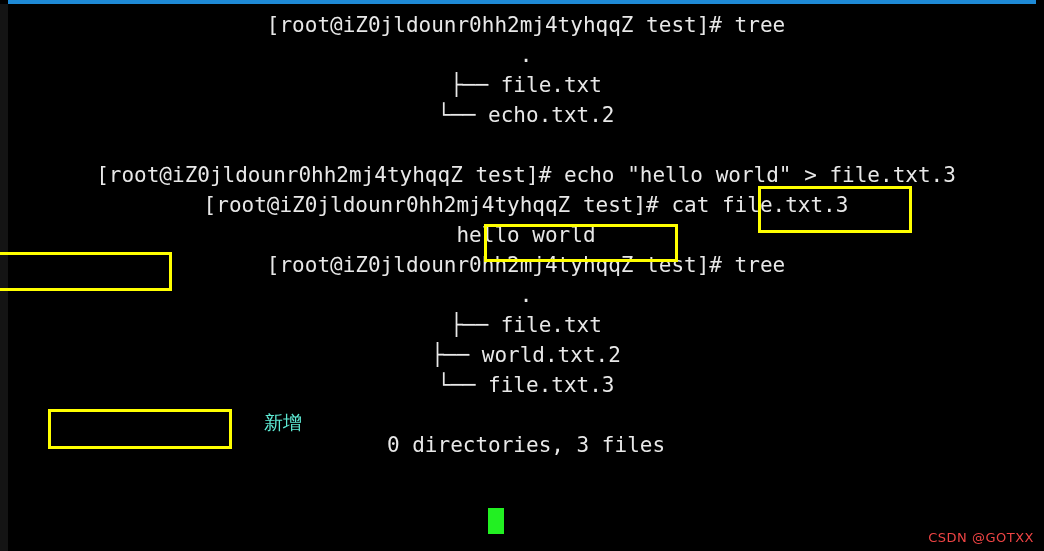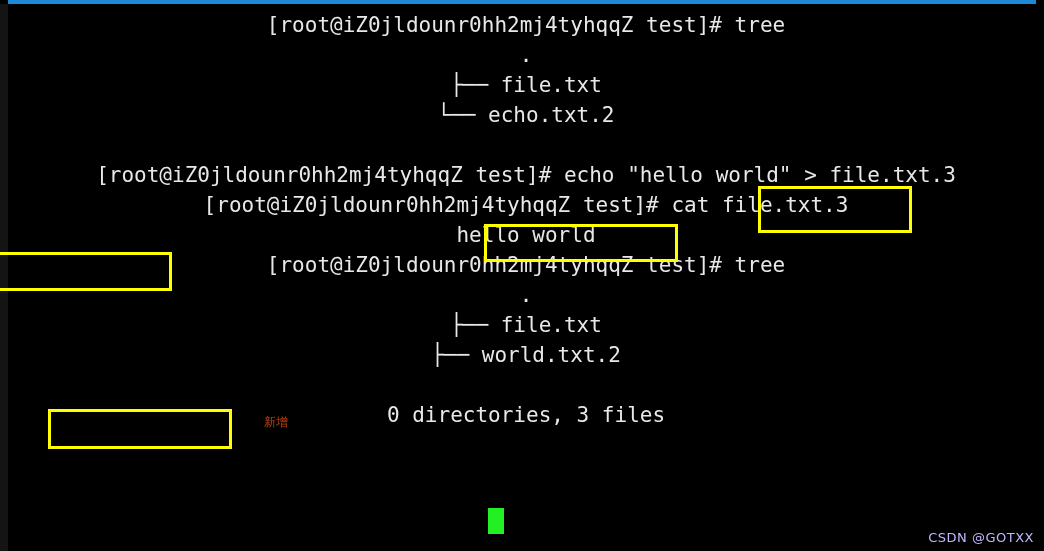--- a/index.html
+++ b/index.html
@@ -59,37 +59,37 @@
   
   .hl {
     position: absolute;
     border: 3px solid #ffff00;
     box-sizing: border-box;
     pointer-events: none;
   }
   
   .anno {
     position: absolute;
-    color: #c2410c;
+    color: #5eead4;
     font-family: "DejaVu Sans", "Liberation Sans", sans-serif;
-    font-size: 12px;
+    font-size: 19px;
     line-height: 20px;
     white-space: pre;
   }
   
   #cursor {
     position: absolute;
     background: #22f022;
   }
   
   #watermark {
     position: absolute;
     right: 10px;
     bottom: 6px;
-    color: #c4b5fd;
+    color: #ef4444;
     font-family: "DejaVu Sans", "Liberation Sans", sans-serif;
     font-size: 13px;
     letter-spacing: 0.5px;
     white-space: pre;
   }
 </style>
 </head>
 <body>
 
 <div id="screen">
@@ -103,20 +103,21 @@
     <div class="line">├── file.txt</div>
     <div class="line">└── echo.txt.2</div>
     <div class="line blank"></div>
     <div class="line">[root@iZ0jldounr0hh2mj4tyhqqZ test]# echo "hello world" &gt; file.txt.3</div>
     <div class="line">[root@iZ0jldounr0hh2mj4tyhqqZ test]# cat file.txt.3</div>
     <div class="line">hello world</div>
     <div class="line">[root@iZ0jldounr0hh2mj4tyhqqZ test]# tree</div>
     <div class="line">.</div>
     <div class="line">├── file.txt</div>
     <div class="line">├── world.txt.2</div>
+    <div class="line">└── file.txt.3</div>
     <div class="line blank"></div>
     <div class="line">0 directories, 3 files</div>
   </div>
 
   <div id="cursor" style="left:488px; top:508px; width:16px; height:26px;"></div>
 
   <div class="hl" style="left:758px; top:186px; width:154px; height:47px;"></div>
   <div class="hl" style="left:484px; top:224px; width:194px; height:38px;"></div>
   <div class="hl" style="left:-3px; top:252px; width:175px; height:39px;"></div>
   <div class="hl" style="left:48px; top:409px; width:184px; height:40px;"></div>

